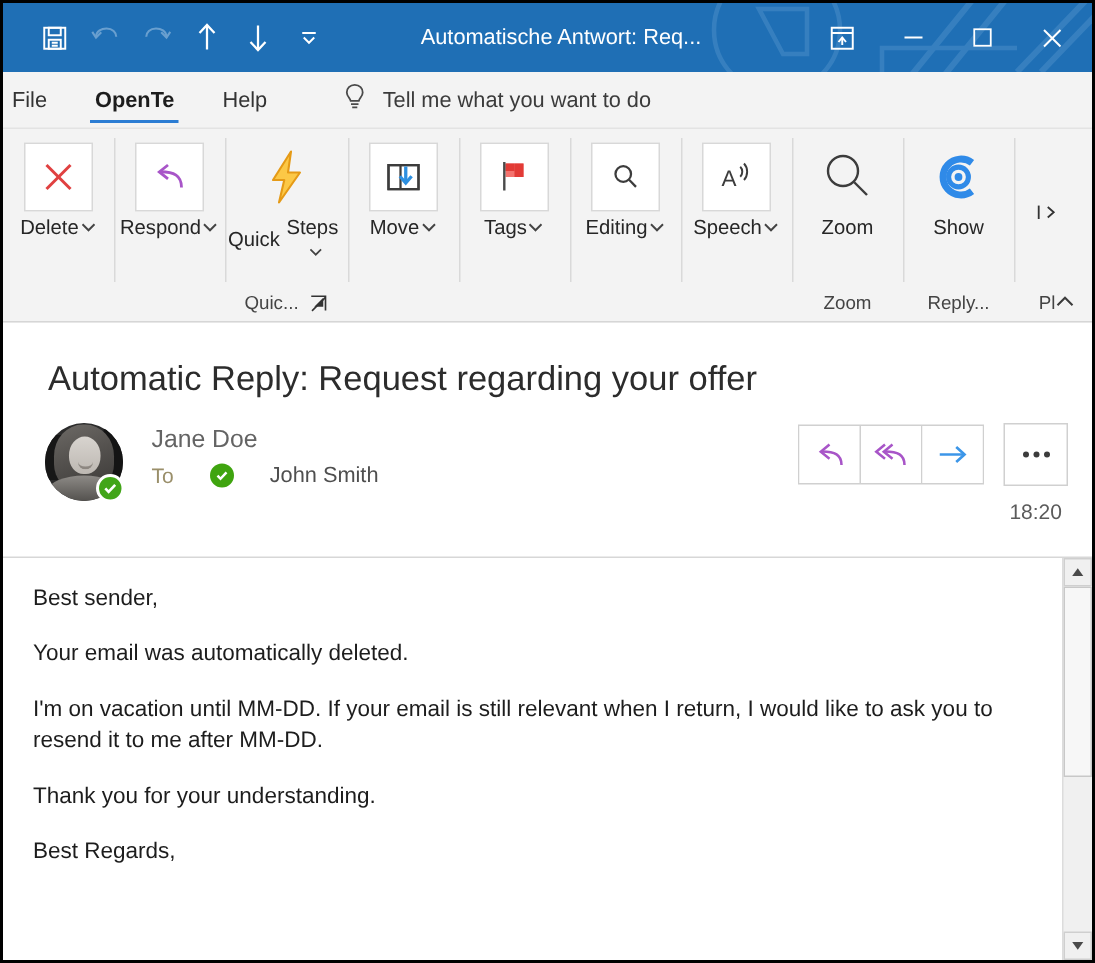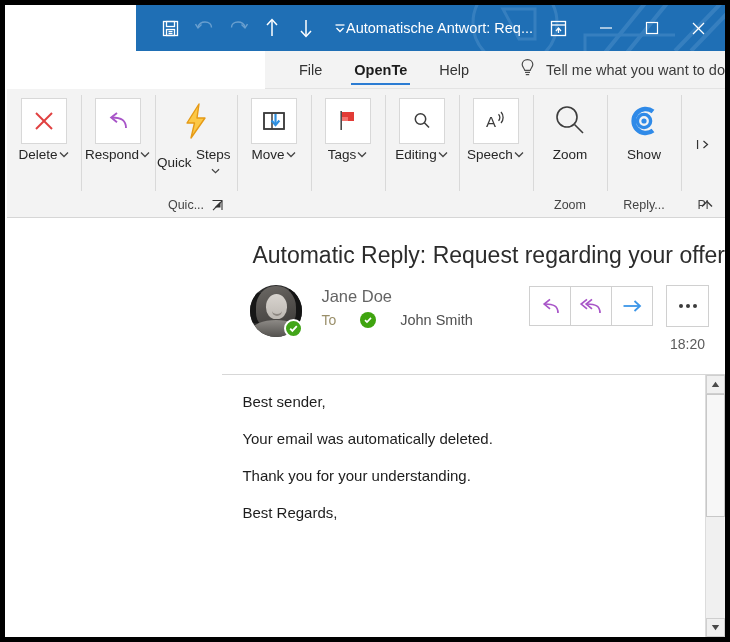--- a/index.html
+++ b/index.html
@@ -4,22 +4,22 @@
 <style>
   html,body{margin:0;padding:0;}
   body{
     width:730px;height:642px;overflow:hidden;
     font-family:"Liberation Sans", sans-serif;
     background:#ffffff;
     -webkit-font-smoothing:antialiased;
   }
   #app{
     position:relative;width:730px;height:642px;
-    border:5px solid #000000;box-sizing:border-box;
-    background:#ffffff;display:flex;flex-direction:column;align-items:flex-end;
+    border:2px solid #000000;box-sizing:border-box;
+    background:#ffffff;display:flex;flex-direction:column;
   }
 
   
   .titlebar{
     height:46px;background:#1f6fb5;position:relative;
     display:flex;align-items:center;flex:0 0 46px;overflow:hidden;
   }
   .tb-watermark{
     position:absolute;right:0;top:0;width:330px;height:46px;
     opacity:.18;pointer-events:none;
@@ -46,21 +46,21 @@
   
   .tabsrow{
     flex:0 0 37px;height:37px;background:#f3f3f3;
     display:flex;align-items:stretch;border-bottom:1px solid #e3e3e3;
     position:relative;
   }
   .tab{
     display:flex;align-items:center;padding:0 16px;font-size:14.5px;color:#333333;
     cursor:pointer;position:relative;
   }
-  .tab.first{padding-left:34px;}
+  .tab.first{padding-left:6px;}
   .tab.active{color:#1c1c1c;font-weight:bold;}
   .tab.active::after{
     content:"";position:absolute;left:13px;right:13px;bottom:3px;height:2.5px;
     background:#2b7cd3;
   }
   .tellme{display:flex;align-items:center;gap:10px;margin-left:34px;}
   .tellme-text{font-size:14.5px;color:#3b3b3b;}
 
   
   .ribbon{
@@ -596,20 +596,21 @@
           </div>
         </div>
         <div class="timestamp">18:20</div>
       </div>
     </div>
 
     <div class="bodywrap">
       <div class="bodytext">
         <p>Best sender,</p>
         <p>Your email was automatically deleted.</p>
+        <p>I'm on vacation until MM-DD. If your email is still relevant when I return, I would like to ask you to resend it to me after MM-DD.</p>
         <p>Thank you for your understanding.</p>
         <p>Best Regards,</p>
       </div>
       <div class="vscroll">
         <div class="sarrow">
           <svg width="9" height="7" viewBox="0 0 9 7" fill="#4a4a4a">
               <polygon points="4.5,0.8 8.2,6 0.8,6"></polygon>
             </svg>
         </div>
         <div class="strack">

